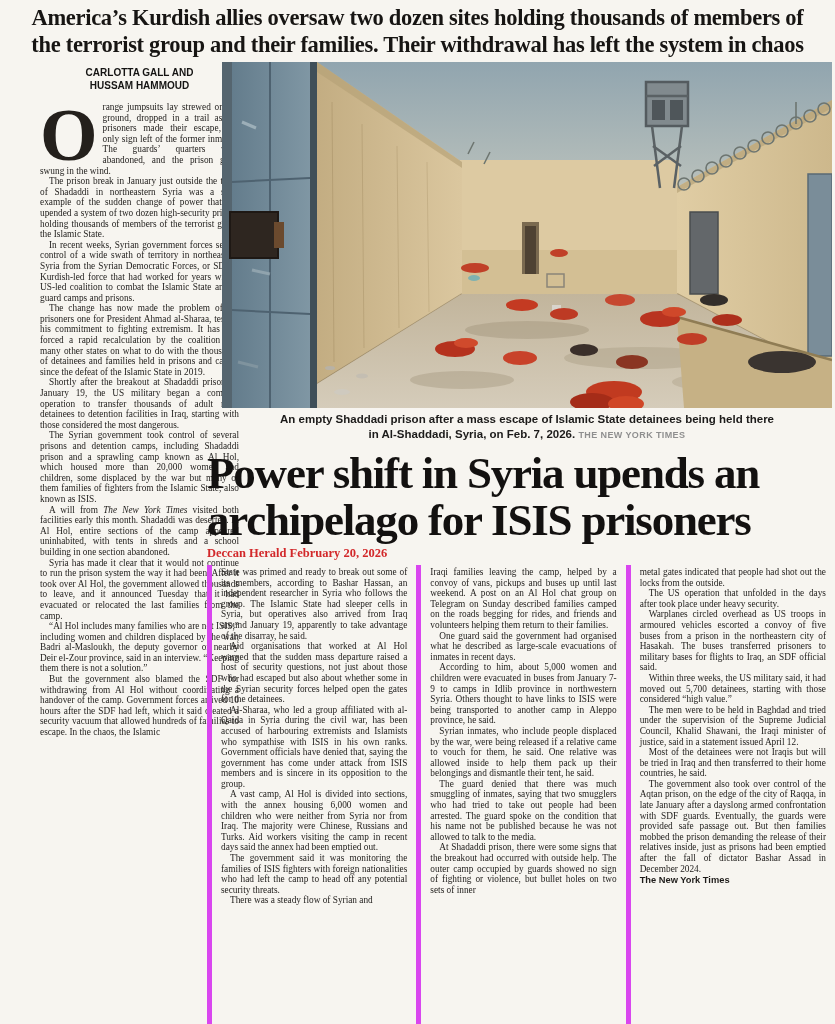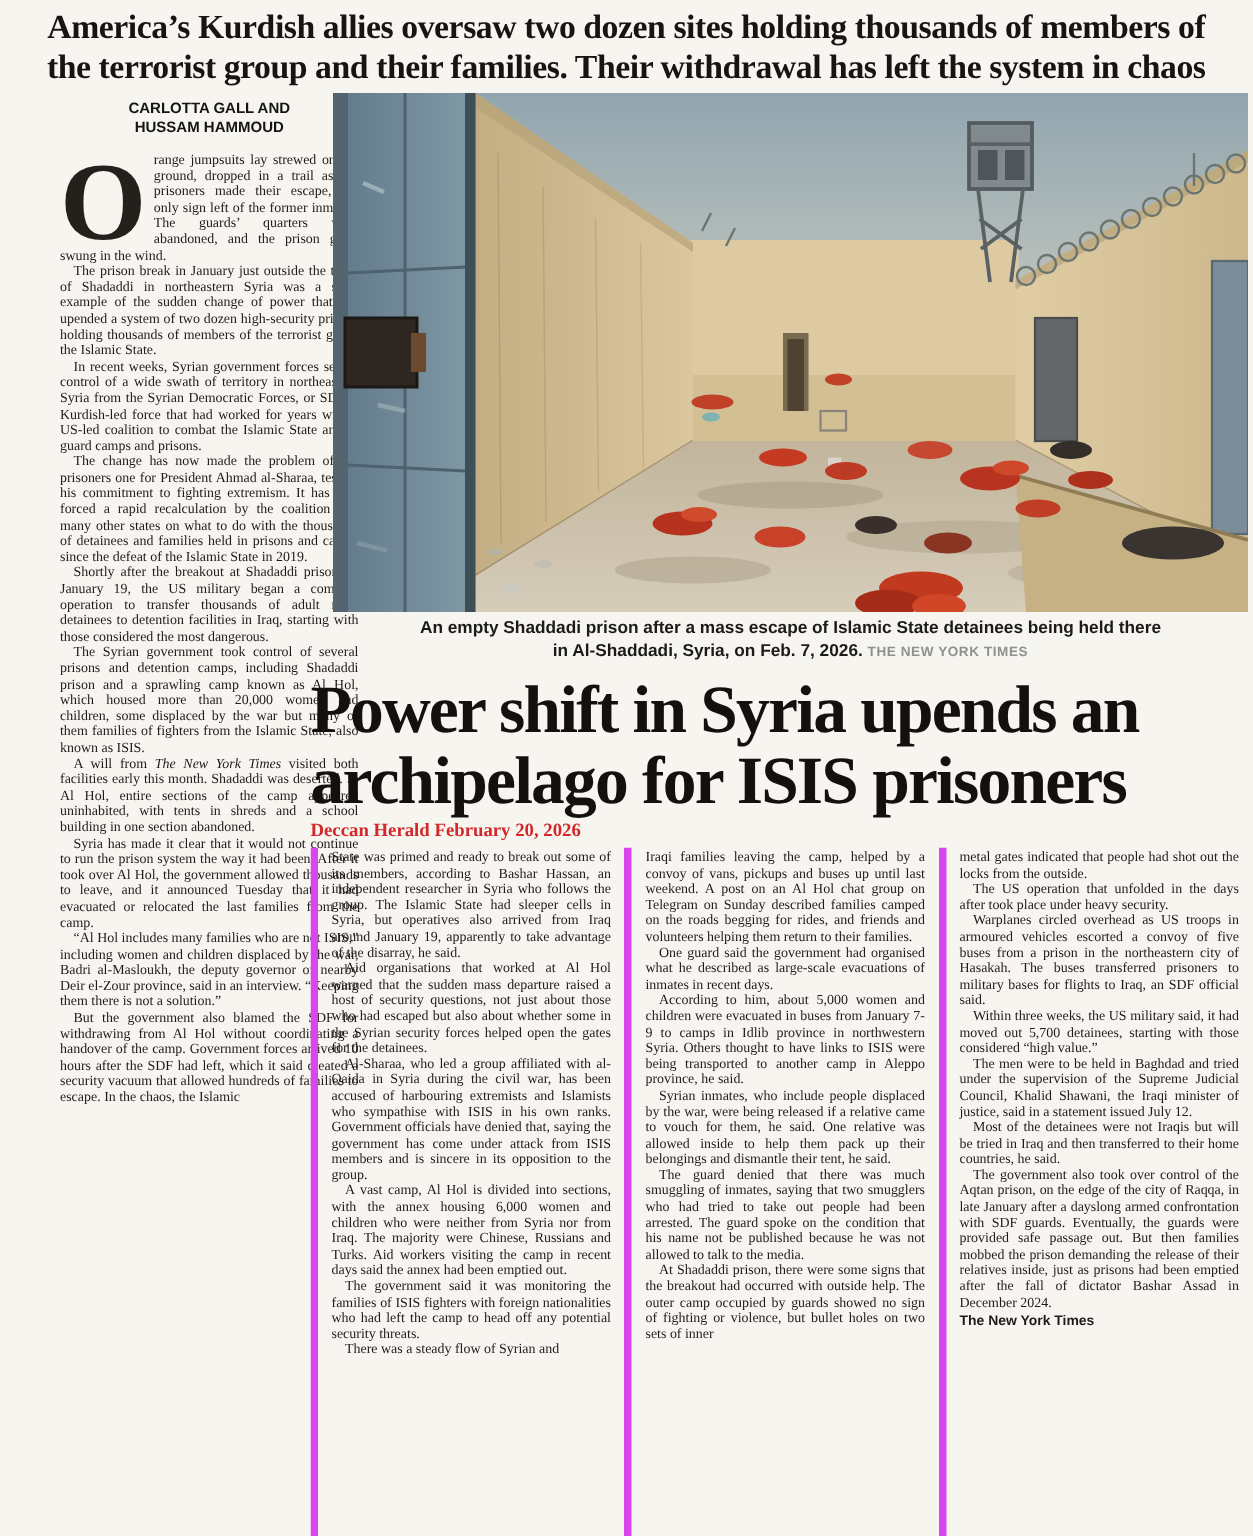--- a/index.html
+++ b/index.html
@@ -274,20 +274,20 @@
       <p>According to him, about 5,000 women and children were evacuated in buses from January 7-9 to camps in Idlib province in northwestern Syria. Others thought to have links to ISIS were being transported to another camp in Aleppo province, he said.</p>
       <p>Syrian inmates, who include people displaced by the war, were being released if a relative came to vouch for them, he said. One relative was allowed inside to help them pack up their belongings and dismantle their tent, he said.</p>
       <p>The guard denied that there was much smuggling of inmates, saying that two smugglers who had tried to take out people had been arrested. The guard spoke on the condition that his name not be published because he was not allowed to talk to the media.</p>
       <p>At Shadaddi prison, there were some signs that the breakout had occurred with outside help. The outer camp occupied by guards showed no sign of fighting or violence, but bullet holes on two sets of inner</p>
     </div>
     <div class="col">
       <p class="no-indent">metal gates indicated that people had shot out the locks from the outside.</p>
       <p>The US operation that unfolded in the days after took place under heavy security.</p>
       <p>Warplanes circled overhead as US troops in armoured vehicles escorted a convoy of five buses from a prison in the northeastern city of Hasakah. The buses transferred prisoners to military bases for flights to Iraq, an SDF official said.</p>
       <p>Within three weeks, the US military said, it had moved out 5,700 detainees, starting with those considered “high value.”</p>
-      <p>The men were to be held in Baghdad and tried under the supervision of the Supreme Judicial Council, Khalid Shawani, the Iraqi minister of justice, said in a statement issued July 12.</p>
+      <p>The men were to be held in Baghdad and tried under the supervision of the Supreme Judicial Council, Khalid Shawani, the Iraqi minister of justice, said in a statement issued April 12.</p>
       <p>Most of the detainees were not Iraqis but will be tried in Iraq and then transferred to their home countries, he said.</p>
       <p>The government also took over control of the Aqtan prison, on the edge of the city of Raqqa, in late January after a dayslong armed confrontation with SDF guards. Eventually, the guards were provided safe passage out. But then families mobbed the prison demanding the release of their relatives inside, just as prisons had been emptied after the fall of dictator Bashar Assad in December 2024.</p>
       <p class="signature">The New York Times</p>
     </div>
   </div>
 
 </div>
 
 </body></html>

